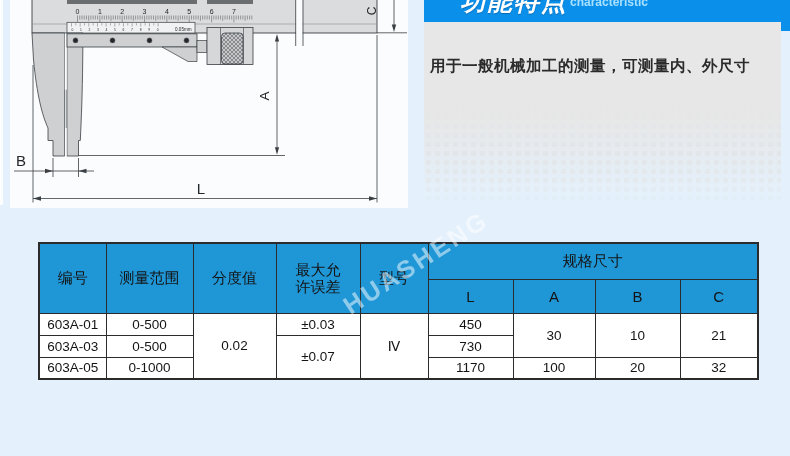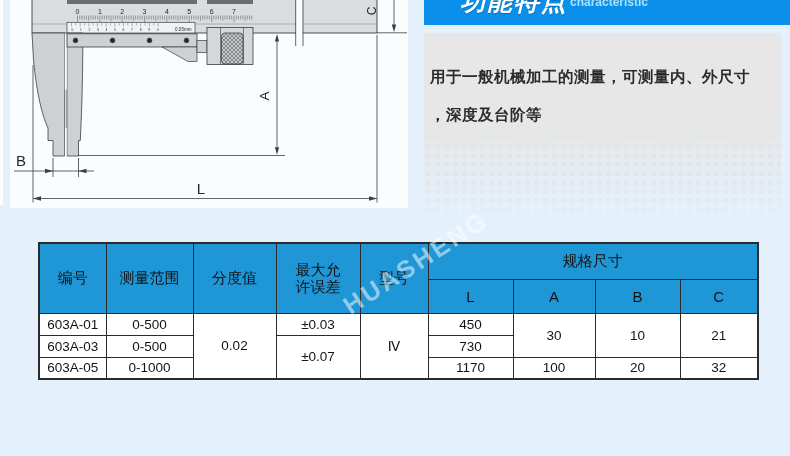--- a/index.html
+++ b/index.html
@@ -18,33 +18,32 @@
   .edge-strip{position:absolute;left:0;top:0;width:3px;height:205px;background:#fbfdfe;}
   
   .diagram-panel{
     position:absolute;left:10px;top:0;width:398px;height:208px;
     background:#fbfcfd;
   }
   .diagram-panel svg{display:block;width:398px;height:208px;}
   svg text{font-family:"Liberation Sans","DejaVu Sans",sans-serif;fill:#23272b;}
   
   .feature-bar{
-    position:absolute;left:424px;top:0;width:366px;height:25px;
+    position:absolute;left:424px;top:0;width:366px;height:31px;
     background:var(--bar-blue);overflow:hidden;
   }
   .feature-bar .bar-inner{position:absolute;left:36px;top:-15px;white-space:nowrap;}
   .feature-title{
     font-size:25px;font-weight:bold;font-style:italic;color:#ffffff;
     letter-spacing:2px;text-shadow:0 1px 1px rgba(0,40,90,.35);
   }
   .feature-subtitle{font-size:12px;font-weight:bold;color:#a8e0ff;margin-left:2px;vertical-align:4px;}
   .feature-body{
     position:absolute;left:424px;top:22px;width:357px;height:182px;
     background:linear-gradient(180deg,#e7e7e7 0%,#e7e7e7 52%,rgba(231,231,231,0) 97%);
-    margin-top:11px;
   }
   .halftone{
     position:absolute;left:0;top:45%;width:100%;height:55%;
     background-image:radial-gradient(circle,#e2e5e8 2.5px,rgba(226,229,232,0) 3px);
     background-size:9px 9px;
     -webkit-mask-image:linear-gradient(180deg,transparent,#000 45%,rgba(0,0,0,.2) 100%);
             mask-image:linear-gradient(180deg,transparent,#000 45%,rgba(0,0,0,.2) 100%);
   }
   .feature-text{
     position:relative;padding:25px 0 0 6px;
@@ -282,21 +281,20 @@
 <div class="feature-bar">
   <div class="bar-inner">
     <span class="feature-title">功能特点</span><span class="feature-subtitle">characteristic</span>
   </div>
 </div>
 
 <div class="feature-body">
   <div class="halftone"></div>
   <div class="feature-text">
     <div>用于一般机械加工的测量，可测量内、外尺寸</div>
-    <div>，深度及台阶等</div>
   </div>
 </div>
 
 <table class="spec-table">
   <colgroup>
     <col style="width:67px">
       <col style="width:87px">
       <col style="width:83px">
       <col style="width:84px">
     <col style="width:68px">

